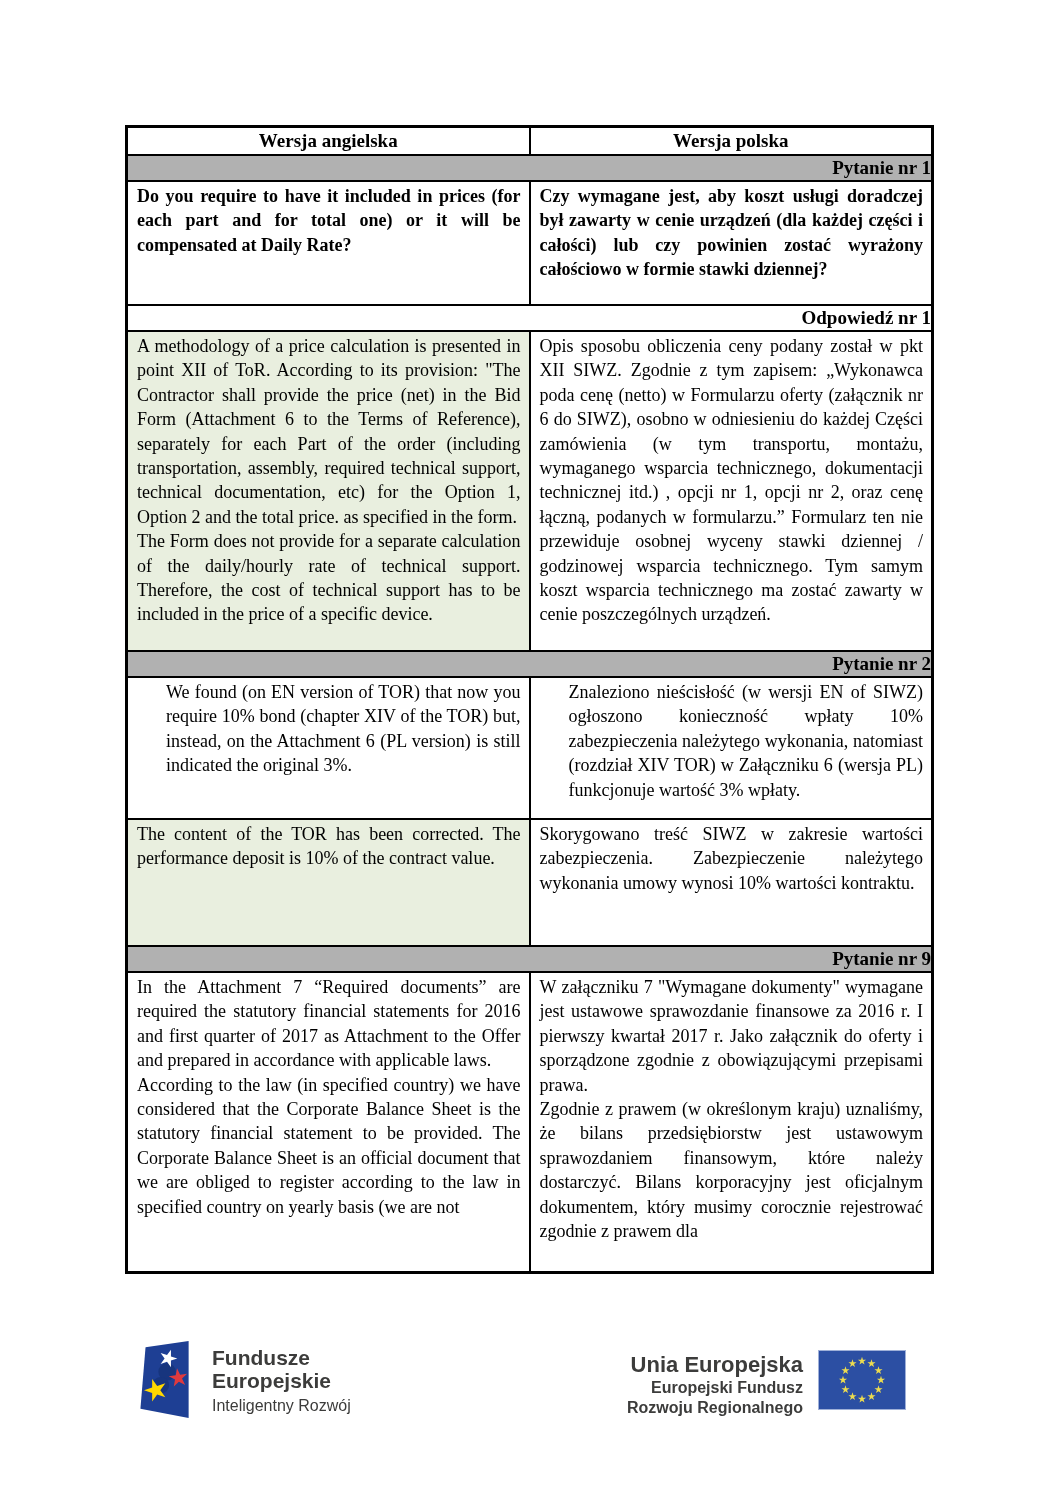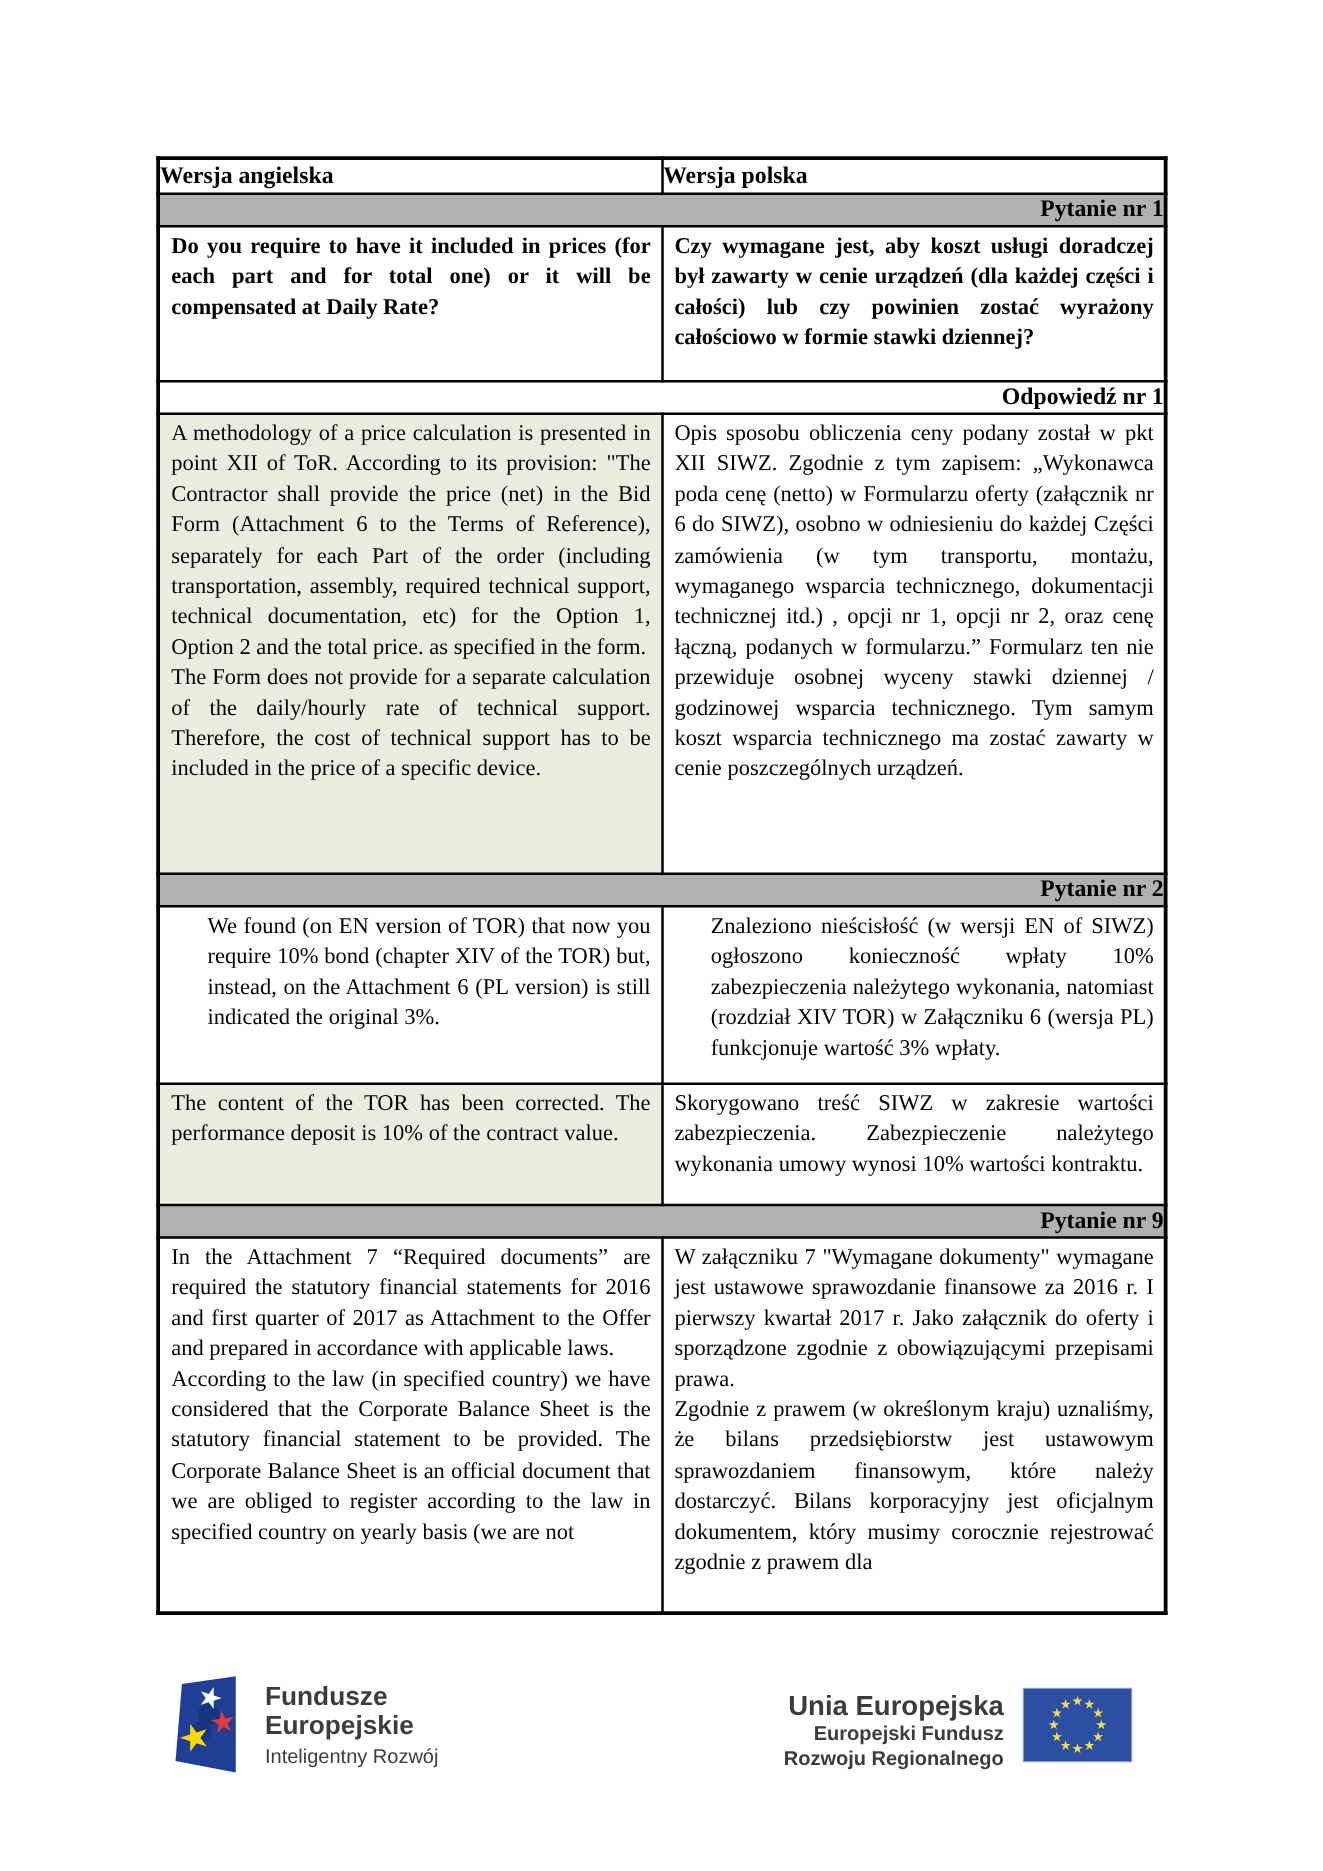--- a/index.html
+++ b/index.html
@@ -26,39 +26,39 @@
   table.doc-table{
     position:absolute;left:125px;top:125px;width:809px;
     border-collapse:collapse;table-layout:fixed;
     border:3px solid var(--border);
   }
   .doc-table td,.doc-table th{
     border:2px solid var(--border);
     vertical-align:top;padding:0;
   }
   th.col-h{
-    font-size:19px;font-weight:bold;text-align:left;
+    font-size:19px;font-weight:bold;text-align:center;
     height:27px;line-height:26px;background:#fff;
   }
   td.sec{
     font-size:19px;font-weight:bold;text-align:right;
     height:25px;line-height:24px;
   }
   td.sec.question{background:var(--section_header_bg);}
   td.sec.answer{background:#fff;}
   td.green{background:var(--answer_en_bg);}
   .cell{
     font-size:18px;line-height:24.4px;text-align:justify;
     white-space:pre-wrap;overflow:hidden;
     padding:2px 8px 0 9px;
   }
   .h-q1{height:122px;font-weight:bold;}
-  .h-a1{height:366px;}
+  .h-a1{height:318px;}
   .h-q2{height:140px;padding-left:38px;}
-  .h-a2{height:95px;}
+  .h-a2{height:125px;}
   .h-q3{height:298px;}
 
   
   .footer-logos{position:absolute;left:0;top:1338px;width:1058px;height:100px;}
   .fe-logo{position:absolute;left:139px;top:2px;display:flex;gap:23px;
     font-family:"Liberation Sans","DejaVu Sans",sans-serif;color:var(--logo_text);}
   .fe-text .t1,.fe-text .t2{font-size:21px;font-weight:bold;line-height:23px;}
   .fe-text .sub{font-size:16px;line-height:20px;margin-top:4px;}
   .fe-text{margin-top:6px;}
   .ue-logo{position:absolute;right:152px;top:12px;display:flex;gap:15px;align-items:flex-start;

